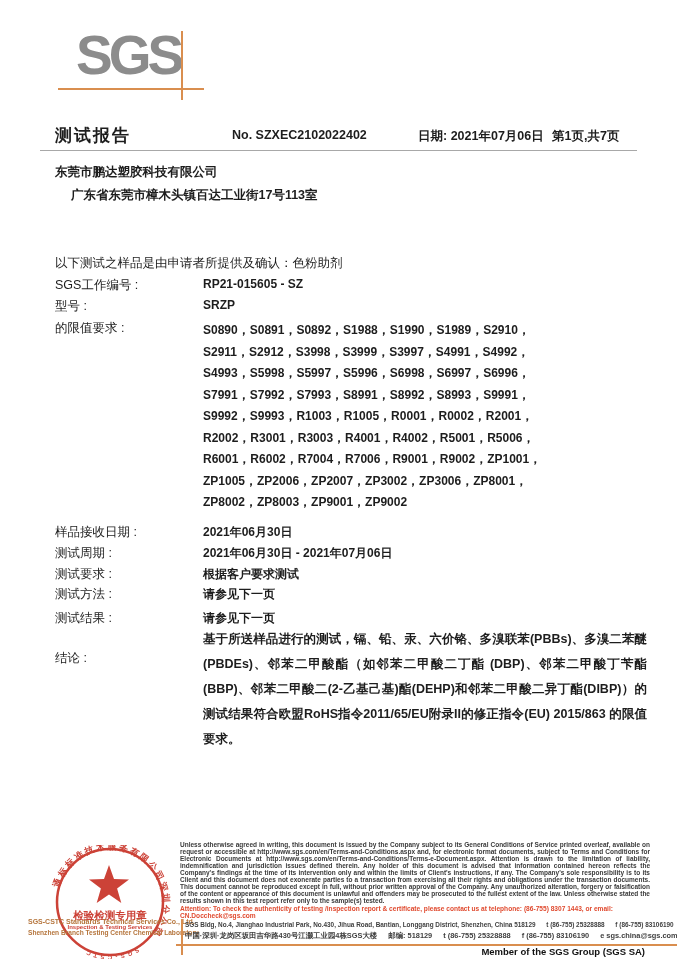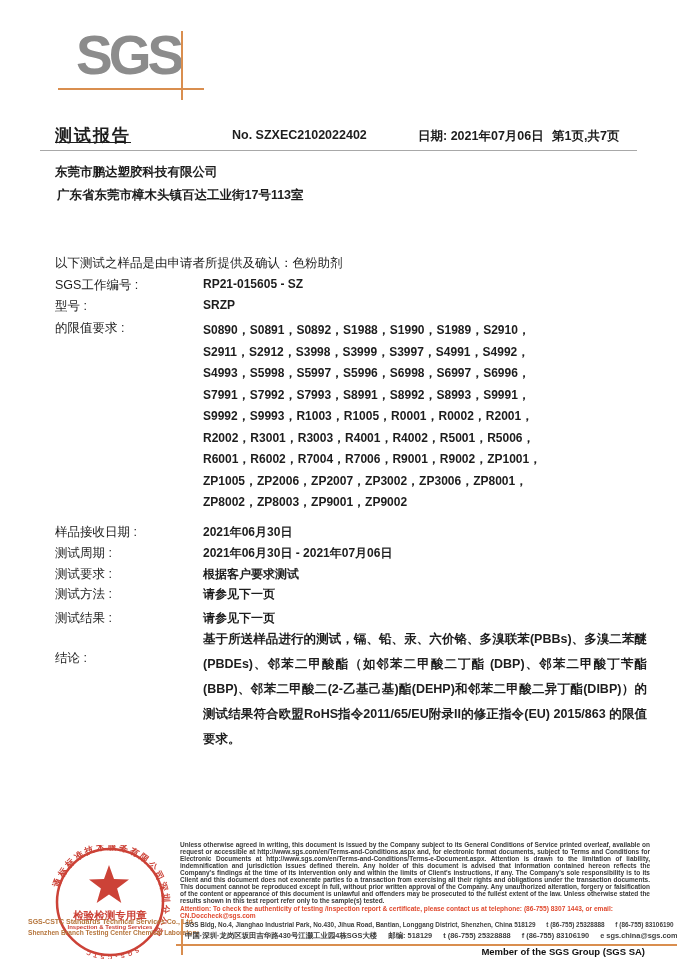--- a/index.html
+++ b/index.html
@@ -6,28 +6,28 @@
   .page{
     position:relative;width:677px;height:959px;background:#fff;overflow:hidden;
     font-family:"Liberation Sans","DejaVu Sans",sans-serif;color:#1d1d1d;
   }
   
   .logo-text{position:absolute;left:76px;top:28px;font-size:55px;font-weight:bold;
     color:#8c8c8c;letter-spacing:-4px;line-height:1;}
   .logo-hline{position:absolute;left:58px;top:88px;width:146px;height:2px;background:#d98e4f;}
   .logo-vline{position:absolute;left:181px;top:31px;width:2px;height:69px;background:#d98e4f;}
   
-  .report-title{position:absolute;left:55px;top:124px;font-size:17px;font-weight:bold;letter-spacing:2px;text-decoration:underline;}
+  .report-title{position:absolute;left:55px;top:124px;font-size:17px;font-weight:bold;letter-spacing:2px;}
   .report-no{position:absolute;left:232px;top:128px;font-size:12.5px;font-weight:bold;}
   .report-date{position:absolute;left:418px;top:128px;font-size:12.5px;font-weight:bold;}
   .report-page{position:absolute;left:552px;top:128px;font-size:12.5px;font-weight:bold;}
   .header-rule{position:absolute;left:40px;top:150px;width:597px;height:1px;background:#a8a8a8;}
   
   .applicant-name{position:absolute;left:55px;top:164px;font-size:12.5px;font-weight:bold;}
-  .applicant-address{position:absolute;left:57px;top:187px;font-size:12.5px;font-weight:bold;text-align:right;}
+  .applicant-address{position:absolute;left:71px;top:187px;font-size:12.5px;font-weight:bold;text-align:right;}
   
   .intro-line{position:absolute;left:55px;top:255px;font-size:12.5px;}
   .flabel{position:absolute;left:55px;font-size:12.5px;}
   .fvalue{position:absolute;left:203px;font-size:12px;font-weight:bold;}
   .ref-line{height:21.5px;line-height:21.5px;white-space:nowrap;}
   .conclusion-text{position:absolute;left:203px;top:627px;width:444px;font-size:12.5px;
     font-weight:bold;line-height:25px;text-align:justify;}
   
   .disclaimer{position:absolute;left:180px;top:841px;width:470px;font-size:6.5px;
     line-height:7px;color:#3a3a3a;text-align:justify;font-weight:bold;}

